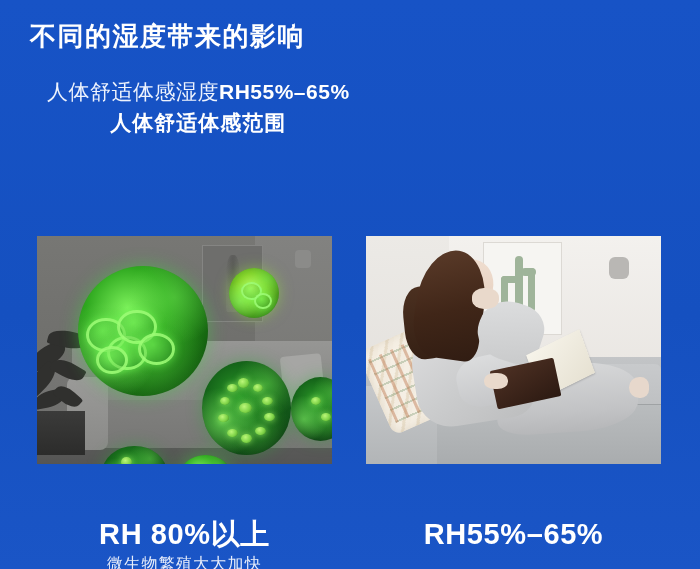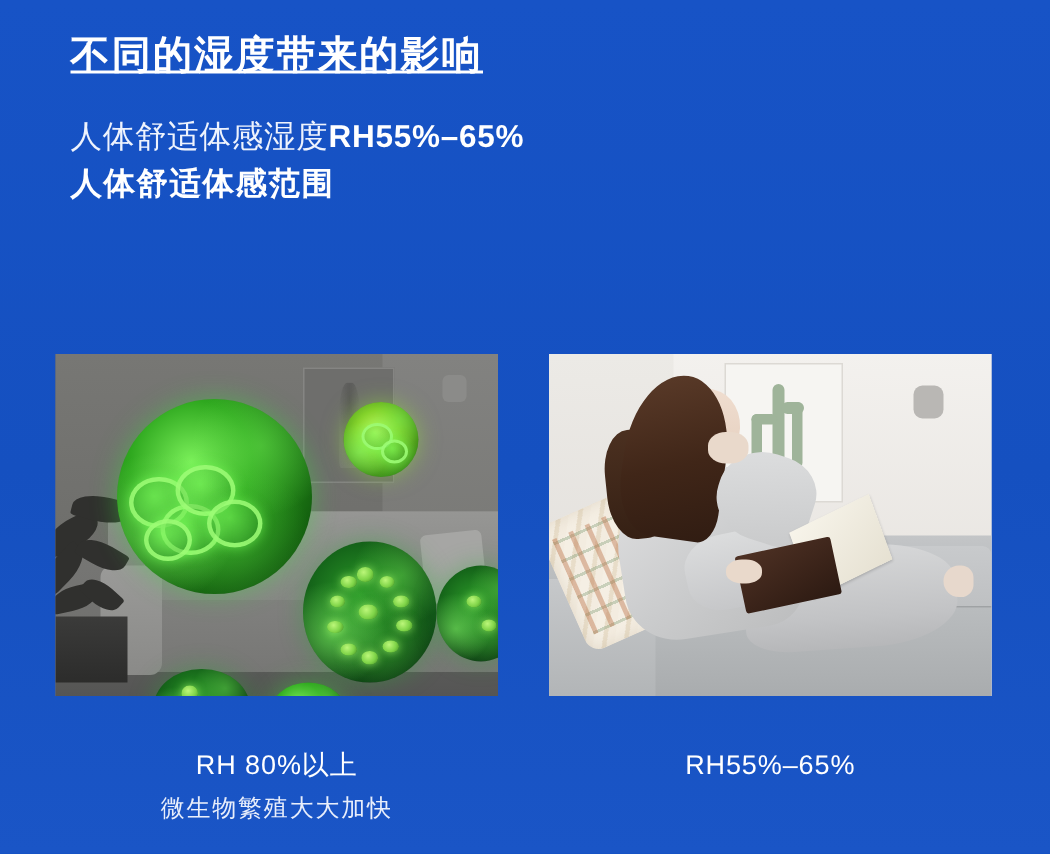--- a/index.html
+++ b/index.html
@@ -17,44 +17,43 @@
   }
   .page {
     position: absolute;
     inset: 0;
     background: linear-gradient(180deg, #1753c6 0%, #1550c0 55%, #1a55c6 100%);
   }
 
   
   .headline {
     position: absolute;
-    left: 47px;
+    left: 30px;
     top: 19px;
     font-size: 26px;
     font-weight: bold;
     color: #ffffff;
     letter-spacing: 1.5px;
     line-height: 34px;
     white-space: nowrap;
-    text-decoration: underline;
   }
 
   .bodytext {
     position: absolute;
     left: 47px;
     top: 76px;
     color: #eef3fd;
     font-size: 21px;
     line-height: 31px;
     letter-spacing: 0.5px;
     white-space: nowrap;
   }
   .bodytext .line { display: block; }
   .bodytext .strong { font-weight: bold; color: #ffffff; letter-spacing: 0.5px; }
-  .bodytext .line.bold { font-weight: bold; color: #ffffff; letter-spacing: 1px; }
+  .bodytext .line.bold { font-weight: bold; color: #ffffff; letter-spacing: 1px; text-align: center; }
 
   
   .photo {
     position: absolute;
     top: 236px;
     width: 295px;
     height: 228px;
     overflow: hidden;
     background: #6b6b6b;
   }
@@ -297,26 +296,27 @@
     background: linear-gradient(160deg, #4e3124 0%, #3a2319 60%, #2c1a12 100%);
     transform: rotate(-12deg);
     border-radius: 2px;
   }
 
   
   .cap-group { position: absolute; top: 496px; width: 295px; text-align: center; }
   .cap-group.left  { left: 37px; }
   .cap-group.right { left: 366px; }
   .cap-title {
-    font-size: 18px;
-    font-weight: normal;
+    font-size: 29px;
+    font-weight: bold;
     color: #ffffff;
     letter-spacing: 0.6px;
     line-height: 28px;
     white-space: nowrap;
+    margin-top: 24px;
   }
   .cap-sub {
     margin-top: 5px;
     font-size: 16px;
     color: #e8eefb;
     letter-spacing: 1.2px;
     line-height: 22px;
     white-space: nowrap;
   }
 </style>

